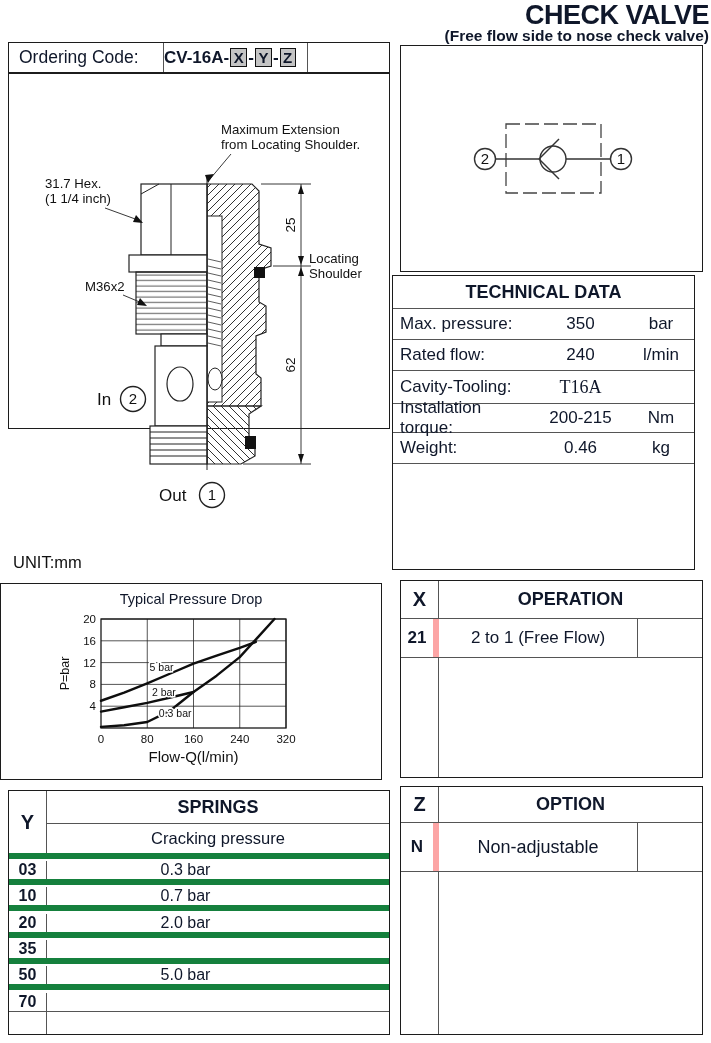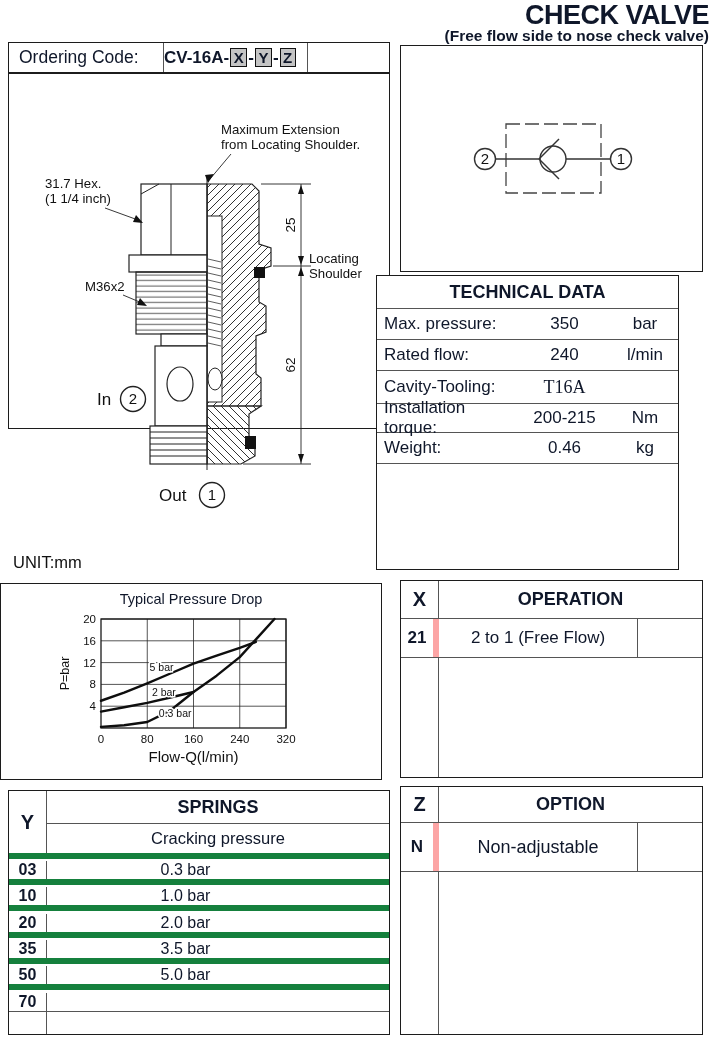--- a/index.html
+++ b/index.html
@@ -29,21 +29,21 @@
   #chart-title{position:absolute;top:7px;left:0;width:100%;text-align:center;font-size:14.5px;z-index:2;}
   .grid{stroke:#2a2a2a;stroke-width:0.8;}
   .frame{stroke:#1a1a1a;stroke-width:1.3;fill:none;}
   .curve{stroke:#0e0e0e;stroke-width:2.4;fill:none;stroke-linejoin:round;stroke-linecap:round;}
   .tick{font-size:11.5px;}
   .curvelabel{font-size:10.5px;paint-order:stroke;stroke:#fff;stroke-width:3px;}
   .xlabel{font-size:15px;}
   .ylabel{font-size:12.5px;}
   
   #schembox{left:400px;top:45px;width:303px;height:227px;}
-  #techbox{left:376px;top:275px;width:303px;height:295px;display:flex;flex-direction:column;}
+  #techbox{left:392px;top:275px;width:303px;height:295px;display:flex;flex-direction:column;}
   .t-title{height:32px;border-bottom:1px solid #555;display:flex;align-items:center;justify-content:center;
            font-weight:bold;font-size:18px;}
   .t-row{height:31px;border-bottom:1px solid #555;display:flex;align-items:center;font-size:17px;box-sizing:border-box;}
   .t-row .t-label{flex:1;padding-left:7px;}
   .t-row .t-value{width:95px;text-align:center;}
   .t-row .t-unit{width:66px;text-align:center;}
   .serif{font-family:"Liberation Serif",serif;font-size:18px;}
   
   .codehead{display:flex;align-items:stretch;border-bottom:1px solid #555;box-sizing:border-box;}
   .codehead .c1{width:38px;border-right:1px solid #555;display:flex;align-items:center;justify-content:center;
@@ -301,31 +301,30 @@
         <div class="h2">Cracking pressure</div>
       </div>
     </div>
     <div class="spr-row" style="height:26px">
       <div class="s1">03</div>
       <div class="s2">0.3 bar</div>
       <div class="s3"></div>
     </div>
     <div class="spr-row" style="height:26px">
       <div class="s1">10</div>
-      <div class="s2">1.0 bar</div>
+      <div class="s2">0.7 bar</div>
       <div class="s3"></div>
     </div>
     <div class="spr-row" style="height:27px">
       <div class="s1">20</div>
       <div class="s2">2.0 bar</div>
       <div class="s3"></div>
     </div>
     <div class="spr-row" style="height:26px">
       <div class="s1">35</div>
-      <div class="s2">3.5 bar</div>
       <div class="s3"></div>
     </div>
     <div class="spr-row" style="height:26px">
       <div class="s1">50</div>
       <div class="s2">5.0 bar</div>
       <div class="s3"></div>
     </div>
     <div class="spr-row" style="height:27px">
       <div class="s1">70</div>
       <div class="s3"></div>

